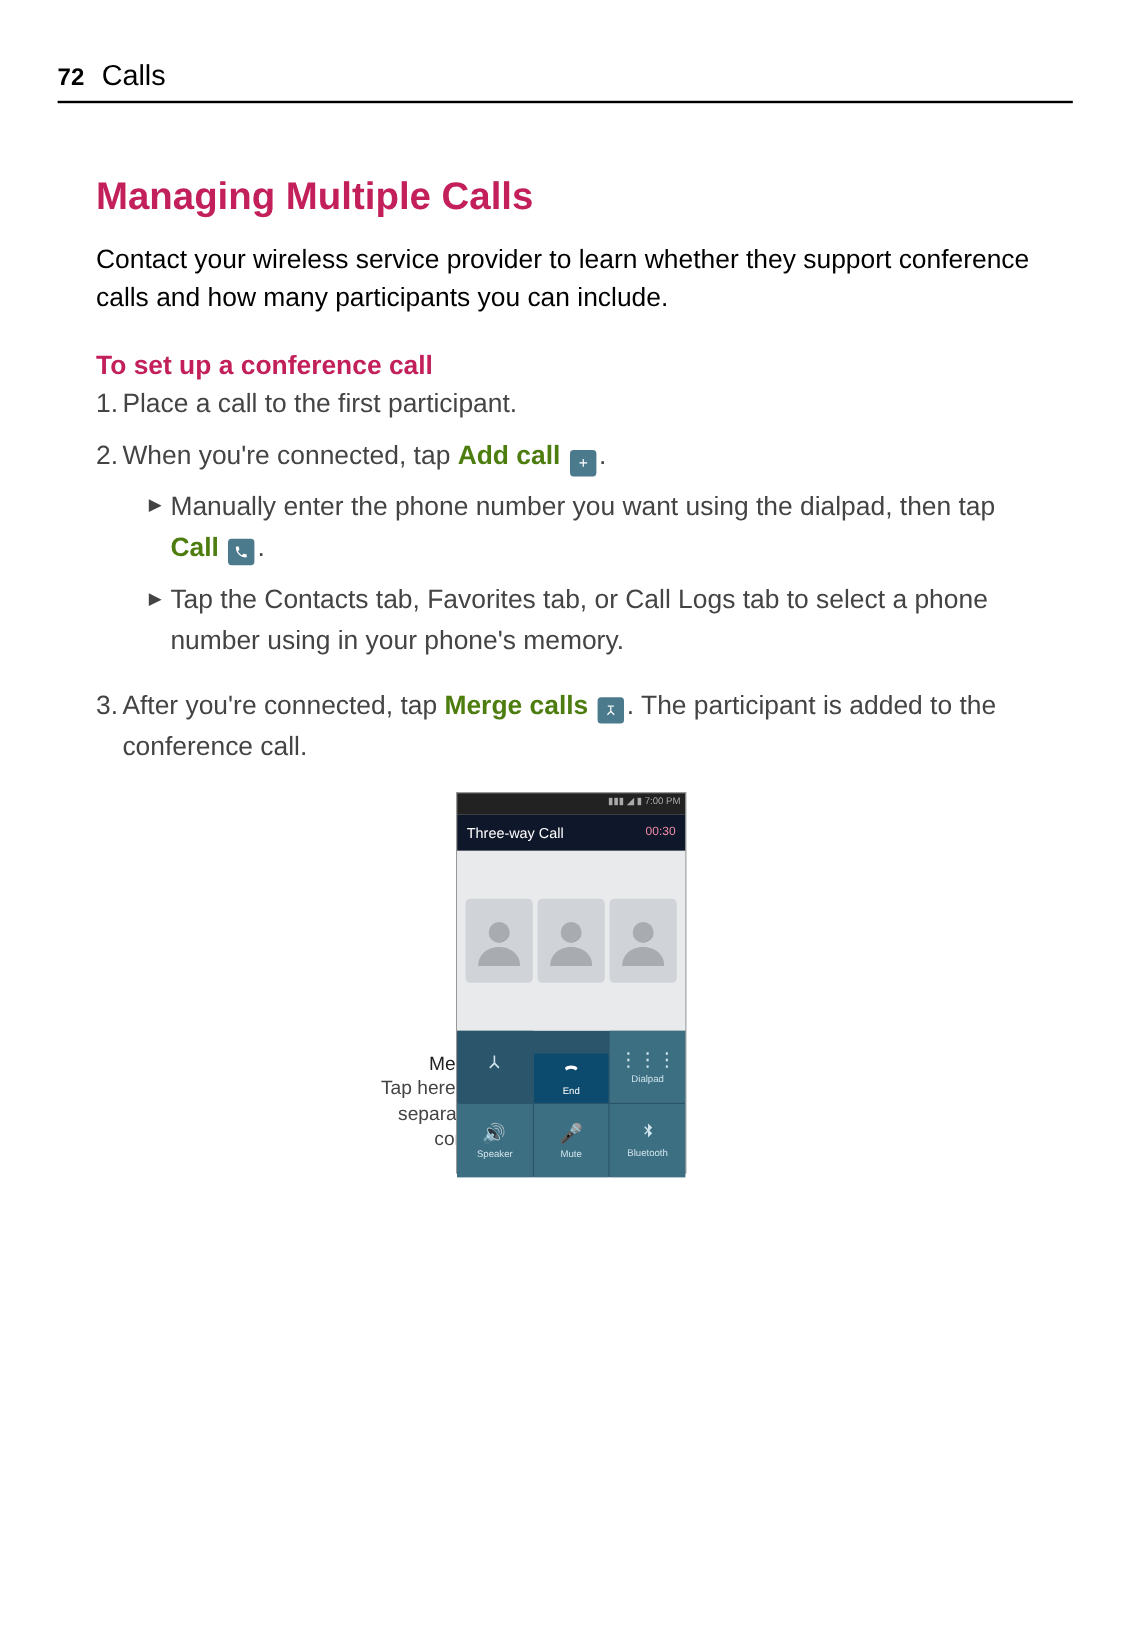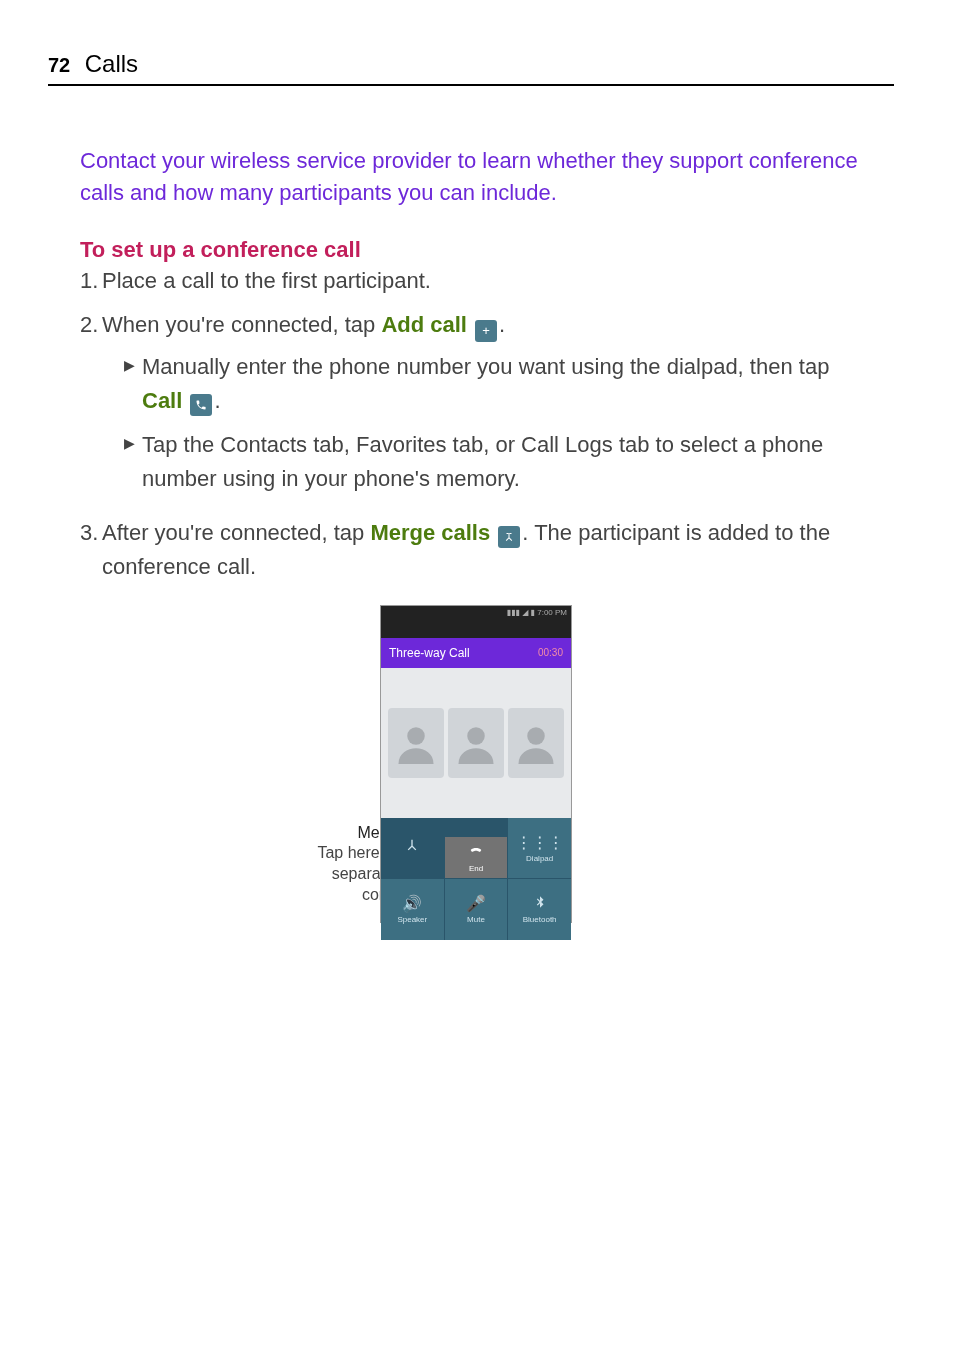--- a/index.html
+++ b/index.html
@@ -38,21 +38,21 @@
     right: 80px;
   }
   .title {
     font-size: 32px;
     font-weight: bold;
     color: #c21f5b;
     margin-bottom: 18px;
   }
   .intro {
     font-size: 22px;
-    color: #6d28d9;
+    color: #000000;
     line-height: 1.45;
     margin-bottom: 28px;
   }
   .subheading {
     font-size: 22px;
     color: #c21f5b;
     margin-bottom: 1px;
   }
   .steps {
     font-size: 22px;
@@ -128,30 +128,30 @@
     position: absolute;
     left: 300px;
     top: 0;
     width: 192px;
     height: 318px;
     border: 1px solid #999;
     background: #eef0f2;
     font-family: Arial, sans-serif;
   }
   .status-bar {
-    height: 32px;
+    height: 18px;
     background: #222;
     color: #aaa;
     font-size: 8px;
     text-align: right;
     padding: 2px 4px;
     line-height: 10px;
   }
   .call-header {
-    background: #6d28d9;
+    background: #0f172a;
     color: #fff;
     height: 30px;
     display: flex;
     justify-content: space-between;
     align-items: center;
     padding: 0 8px;
     font-size: 12px;
   }
   .call-timer { color: #f28ca8; font-size: 10px; }
   .avatar-row {
@@ -182,33 +182,34 @@
   }
   .btn-cell {
     background: #3d6f82;
     color: #cfe3ec;
     display: flex;
     flex-direction: column;
     align-items: center;
     justify-content: center;
     font-size: 8px;
   }
-  .btn-cell.end { background: #737373; color:#fff;margin-top:19px; }
+  .btn-cell.end { background: #0c4a6e; color:#fff;margin-top:19px; }
   .btn-cell.merge { background: #2a556a; }
   .btn-cell .bicon { font-size: 16px; margin-bottom: 2px; }
 </style>
 </head>
 <body>
 
 <div class="header">
   <span class="page-num">72</span>
   <span class="section-name">Calls</span>
 </div>
 
 <div class="content">
+  <h1 class="title">Managing Multiple Calls</h1>
   <p class="intro">Contact your wireless service provider to learn whether they support conference calls and how many participants you can include.</p>
   <h2 class="subheading">To set up a conference call</h2>
 
   <div class="steps">
 
     <div class="step">
       <div class="step-num">1.</div>
       <div class="step-body">Place a call to the first participant.</div>
     </div>
 

